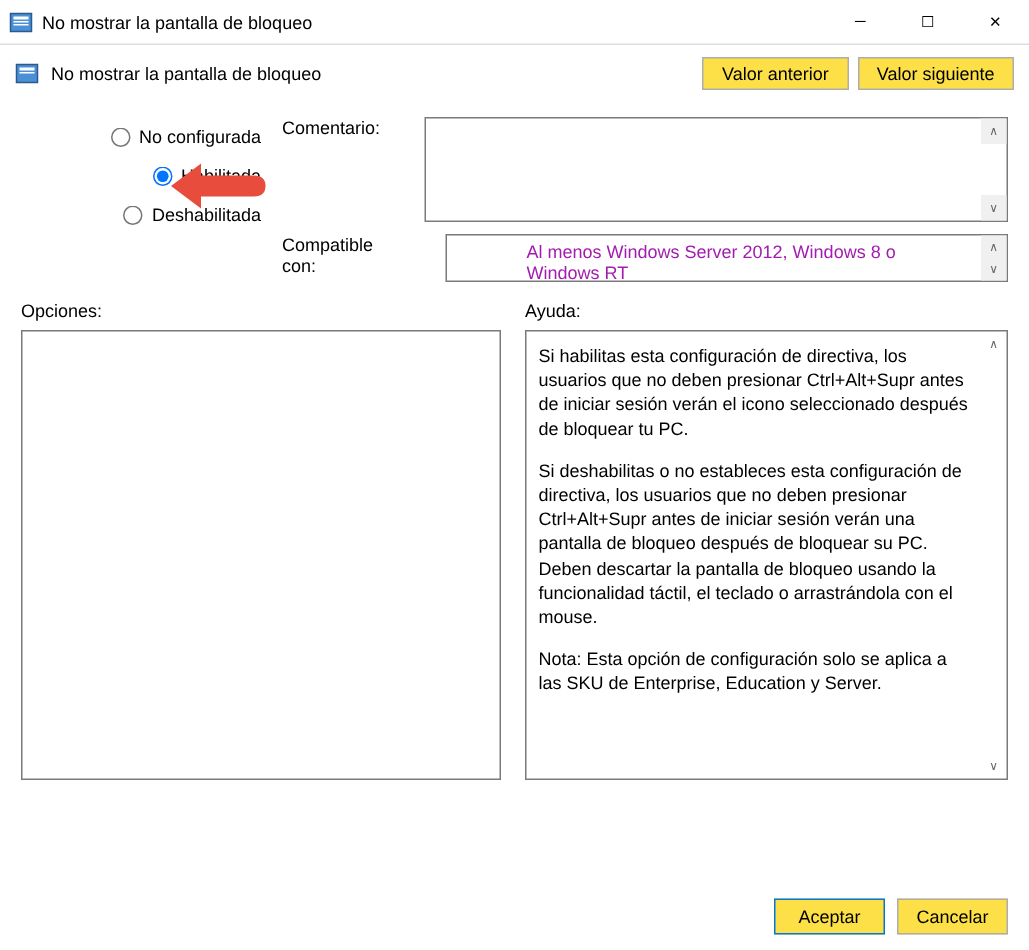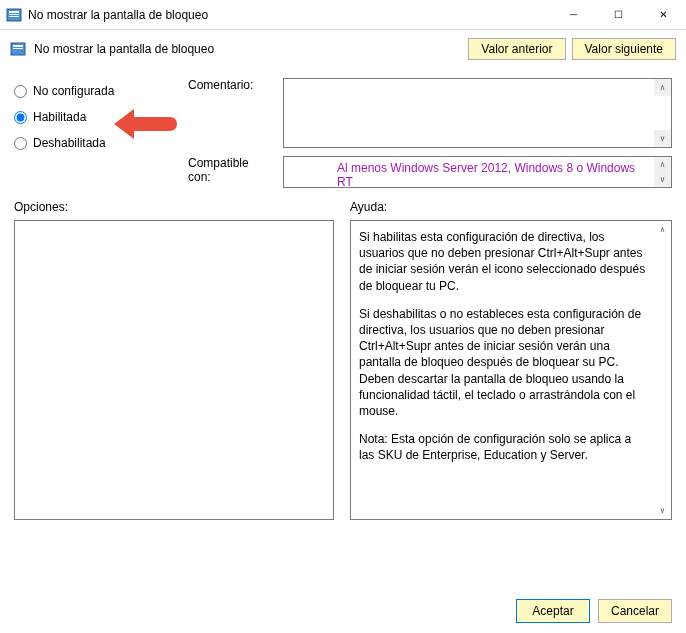--- a/index.html
+++ b/index.html
@@ -43,41 +43,42 @@
     .subtitle-icon {
       width: 16px;
       height: 16px;
       margin-right: 8px;
     }
     .subtitle-text { flex: 1; }
     .nav-buttons { display: flex; gap: 6px; margin-left: auto; }
     button {
       font-family: inherit;
       font-size: 12px;
-      background: #fef9c3;
+      background: #fde047;
       border: 1px solid #adadad;
       padding: 3px 12px;
       cursor: pointer;
     }
     .main-section {
       padding: 10px 14px 4px;
     }
     .top-row {
       display: flex;
       gap: 14px;
     }
     .radio-col {
       width: 160px;
       position: relative;
     }
     .radio-item {
       display: flex;
       align-items: center;
       gap: 6px;
       margin: 6px 0 12px;
+      justify-content: flex-end;
     }
     .radio-item input[type=radio] {
       width: 13px;
       height: 13px;
     }
     .arrow-annotation {
       position: absolute;
       left: 95px;
       top: 26px;
       width: 70px;
@@ -202,21 +203,21 @@
       <div style="display:flex; gap:10px;">
         <div style="width:85px; text-align:left;">Comentario:</div>
         <div class="textarea-wrap comentario" style="flex:1;">
           <div class="content"></div>
           <div class="scroll-arrows">
             <span>∧</span>
             <span>∨</span>
           </div>
         </div>
       </div>
-      <div style="display:flex; gap:10px; align-items:flex-start;">
+      <div style="display:flex; gap:24px; align-items:flex-start;">
         <div style="width:85px; text-align:left;">Compatible con:</div>
         <div class="textarea-wrap compatible" style="flex:1;">
           <div class="content">Al menos Windows Server 2012, Windows 8 o Windows RT</div>
           <div class="scroll-arrows">
             <span>∧</span>
             <span>∨</span>
           </div>
         </div>
       </div>
     </div>

